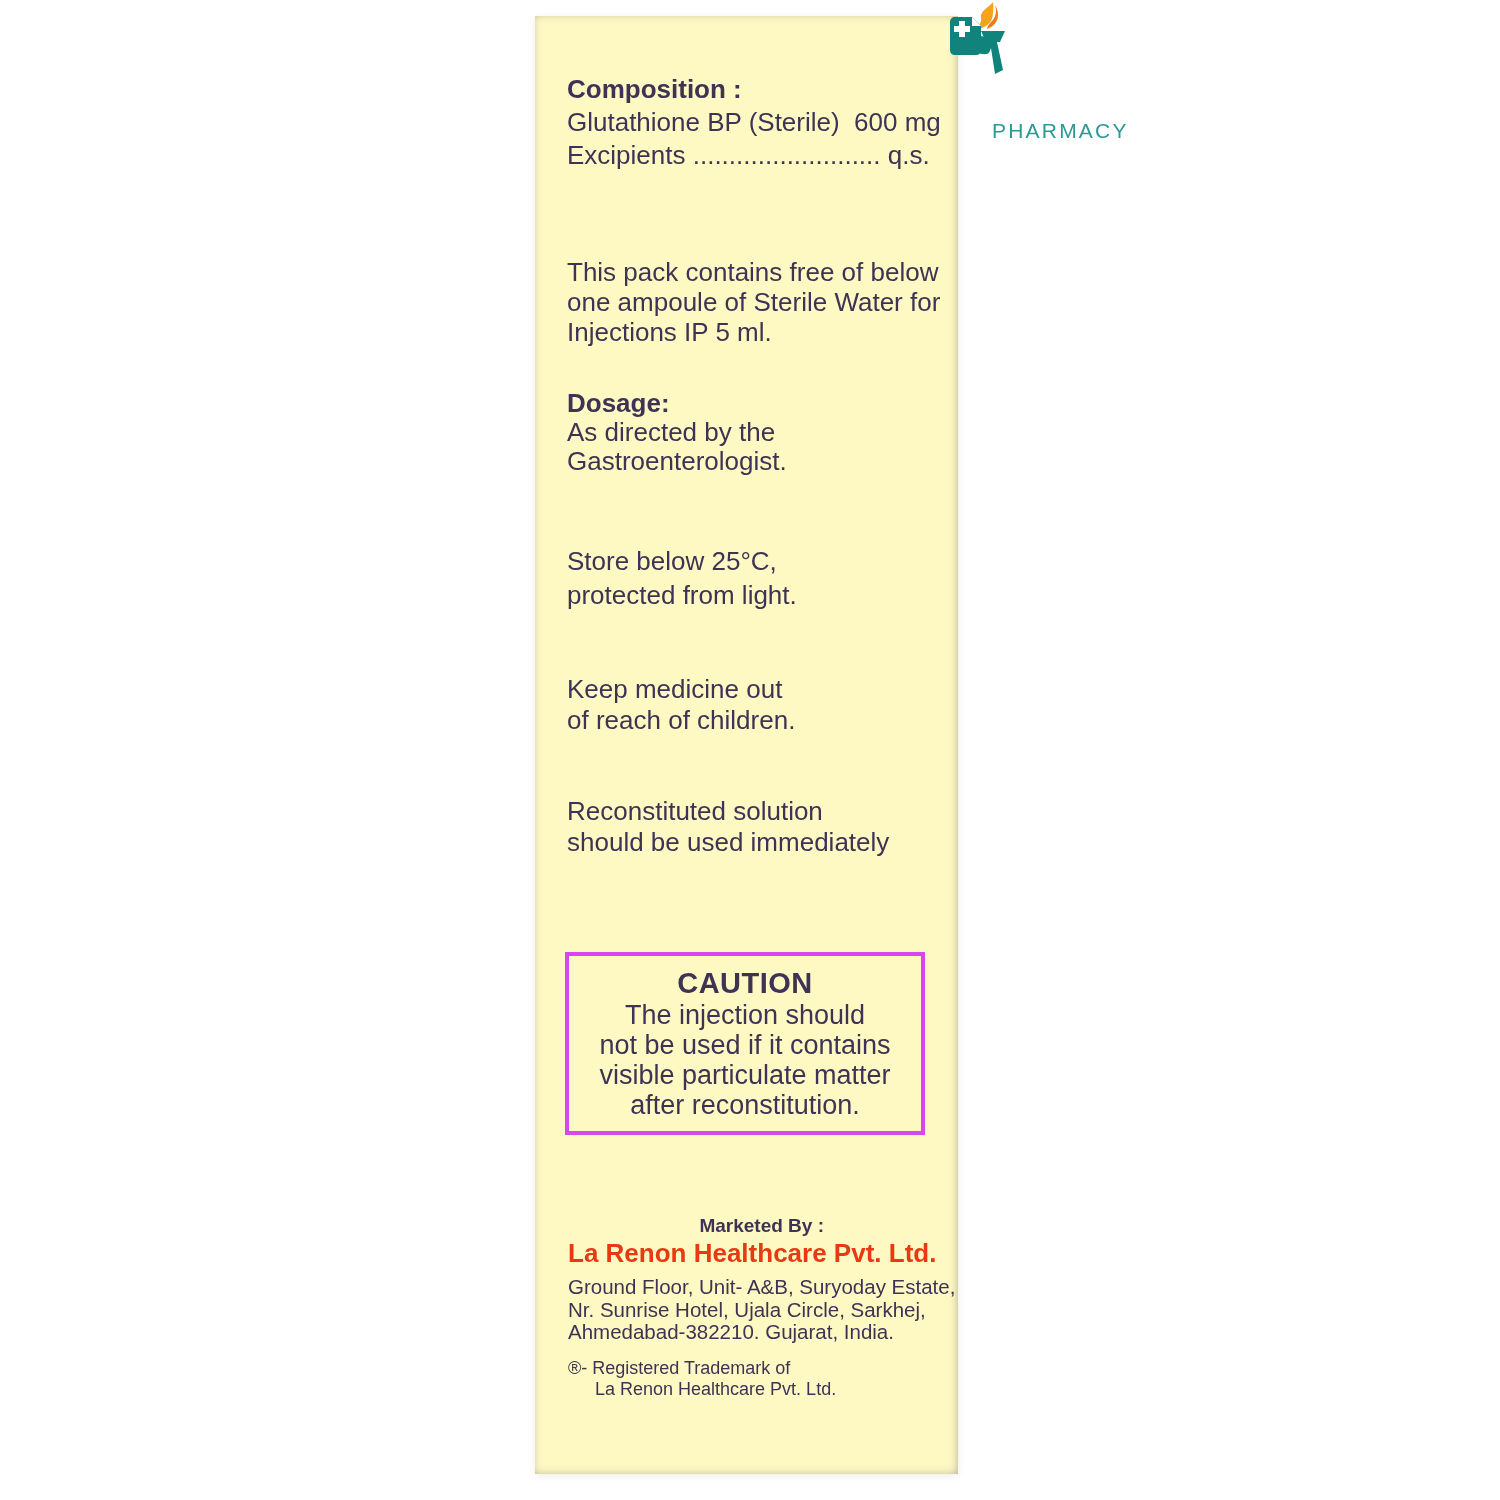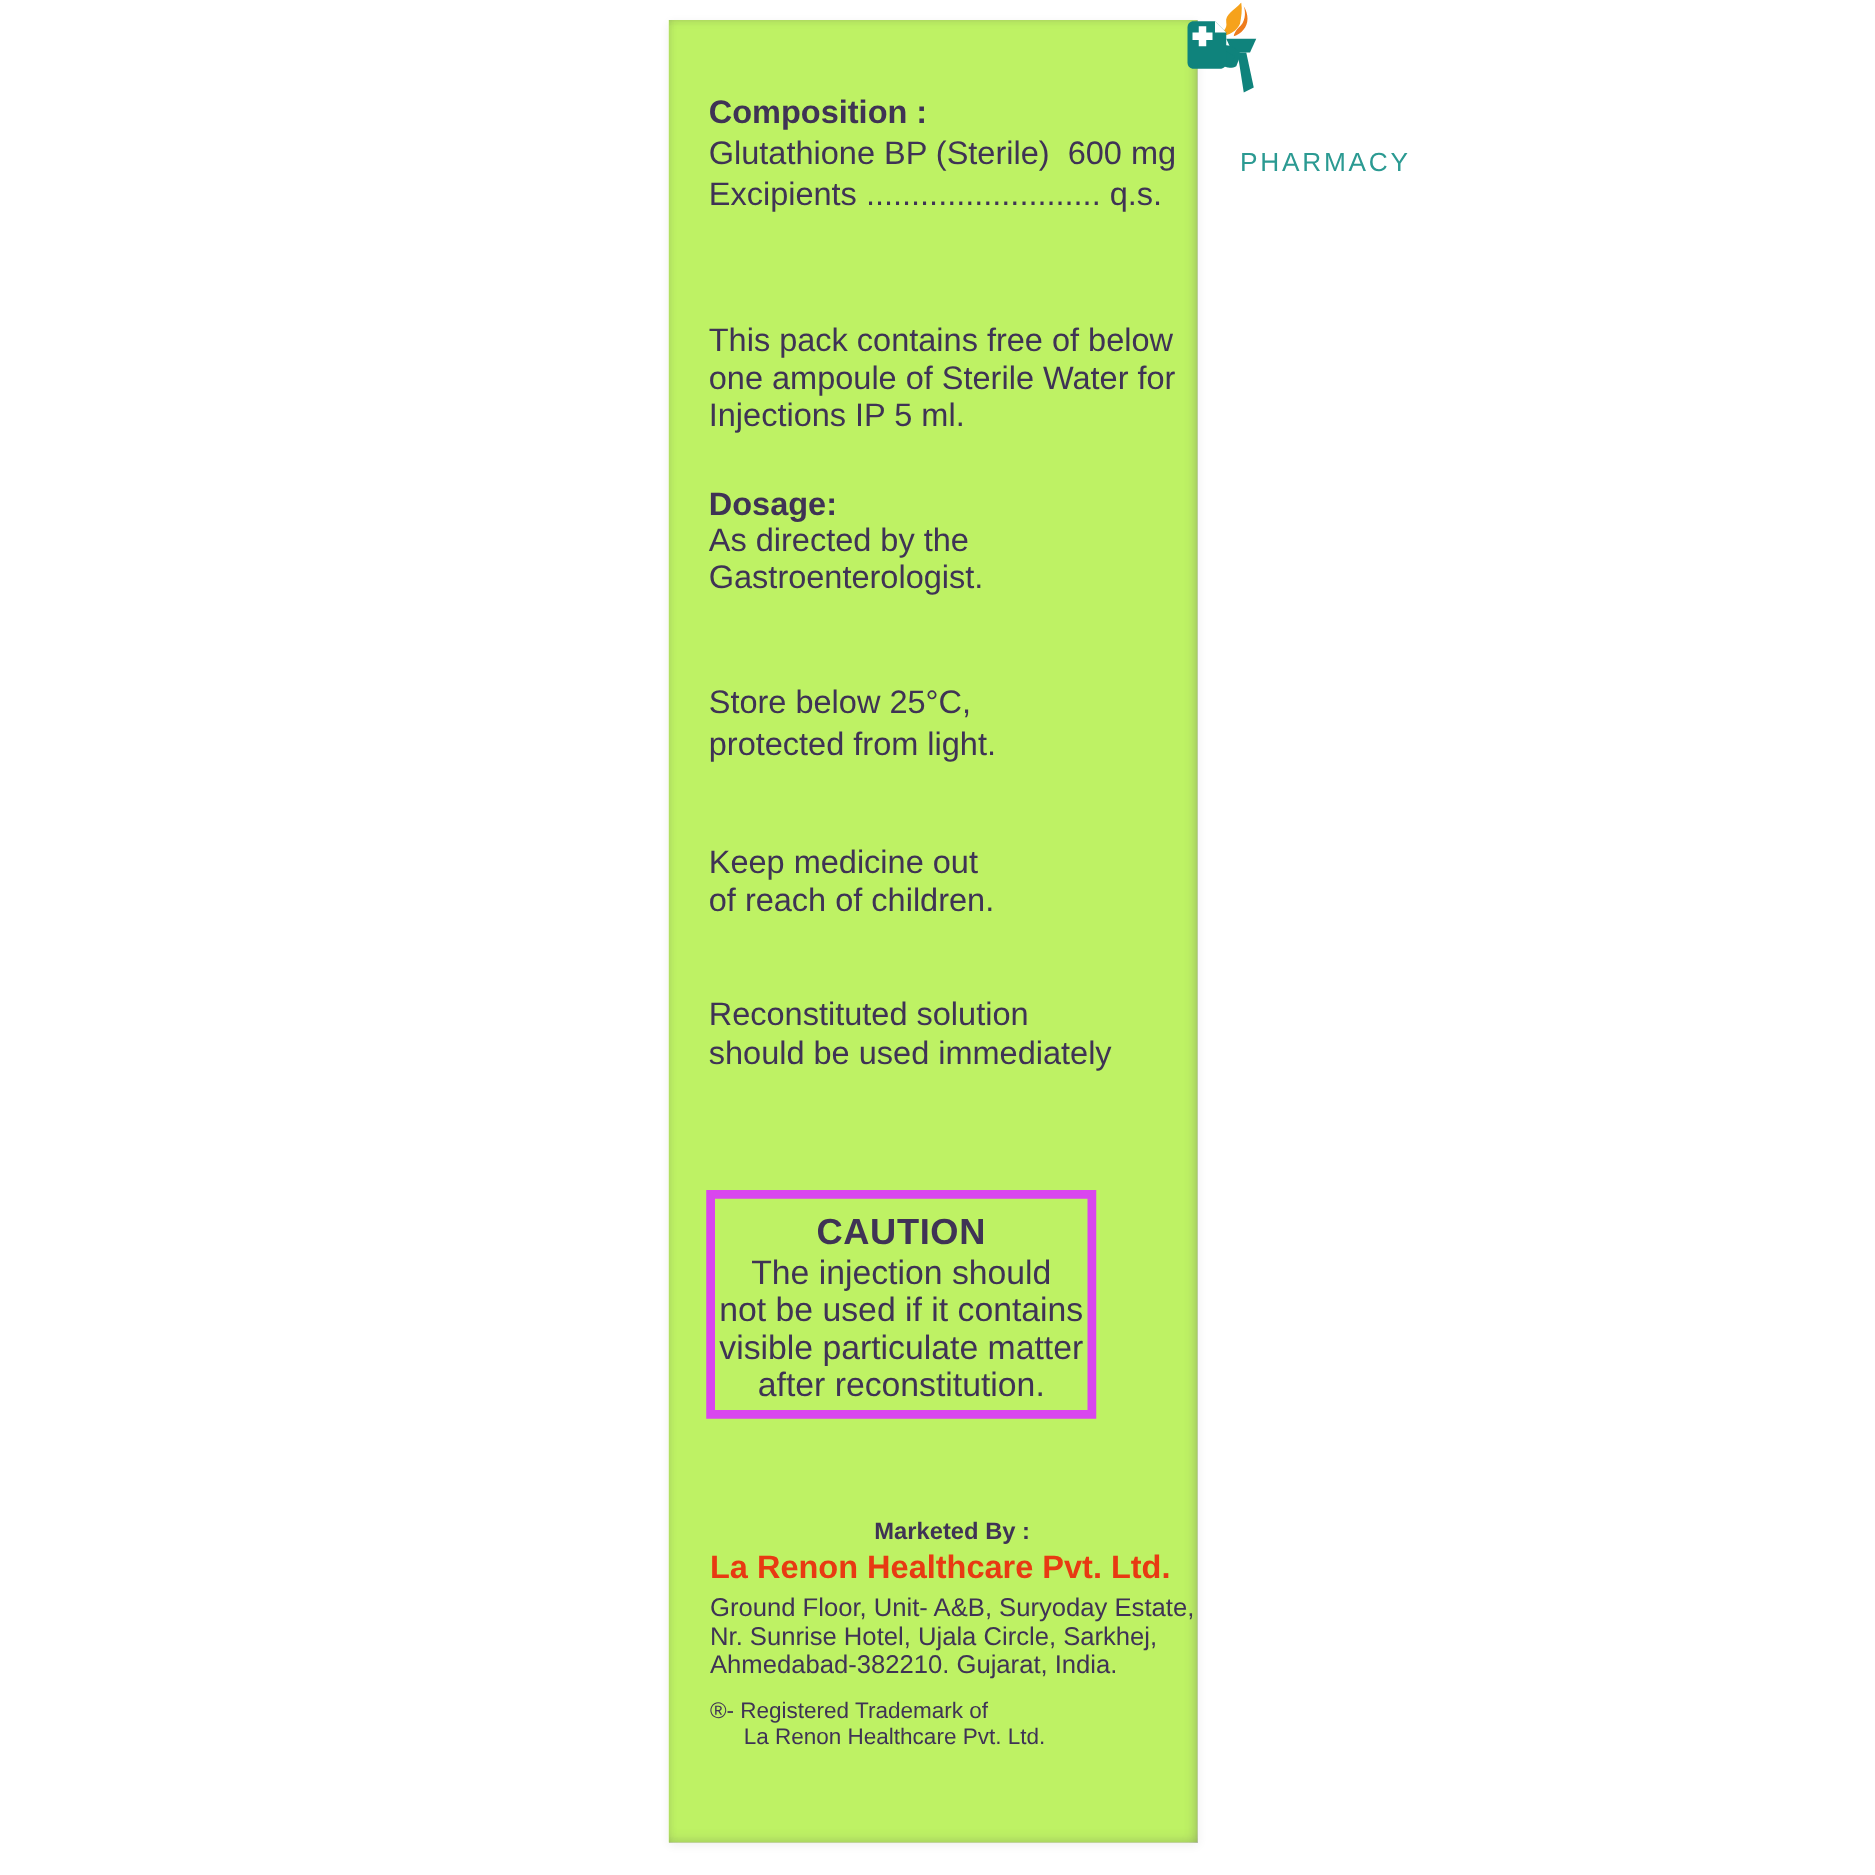--- a/index.html
+++ b/index.html
@@ -7,21 +7,21 @@
   body {
     background:#ffffff;
     font-family:"Liberation Sans", sans-serif;
     position:relative;
     overflow:hidden;
   }
 
   
   .carton {
     position:absolute; left:535px; top:16px; width:423px; height:1458px;
-    background:#bef264;
+    background:#fef9c3;
     color:#3f3355;
     box-shadow:
       inset -6px 0 9px -5px rgba(80,70,95,.30),
       inset 4px 0 7px -4px rgba(80,70,95,.18),
       inset 0 -7px 10px -6px rgba(80,70,95,.20),
       inset 0 5px 8px -5px rgba(80,70,95,.14),
       0 2px 8px rgba(0,0,0,.07);
   }
   .sec { position:absolute; left:32px; }
   .sec p { font-size:26px; line-height:32px; white-space:pre-wrap; }
@@ -34,22 +34,22 @@
   #sec-dosage { top:373px; }
   #sec-dosage p { line-height:29px; }
   #sec-storage { top:528px; }
   #sec-storage p { line-height:34px; }
   #sec-keep { top:658px; }
   #sec-keep p { line-height:31px; }
   #sec-recon { top:780px; }
   #sec-recon p { line-height:31px; }
 
   .caution {
-    position:absolute; left:30px; top:936px; width:312px; height:183px;
-    border:7px solid #d946ef; text-align:center; padding-top:11px;
+    position:absolute; left:30px; top:936px; width:360px; height:183px;
+    border:4px solid #d946ef; text-align:center; padding-top:11px;
   }
   .caution .cap { font-size:29px; font-weight:bold; letter-spacing:.5px; line-height:33px; }
   .caution p.cl { font-size:27px; line-height:30px; white-space:pre-wrap; }
 
   .marketing { position:absolute; left:33px; top:1199px; }
   .mk-label { font-size:19px; font-weight:bold; line-height:22px;text-align:center; }
   .company  { font-size:26px; font-weight:bold; color:#e83a12; line-height:31px; margin-top:1px; }
   .addr-wrap { margin-top:7px; }
   .addr { font-size:20.5px; line-height:22.5px; white-space:pre-wrap; }
   .tm { margin-top:14px; }

